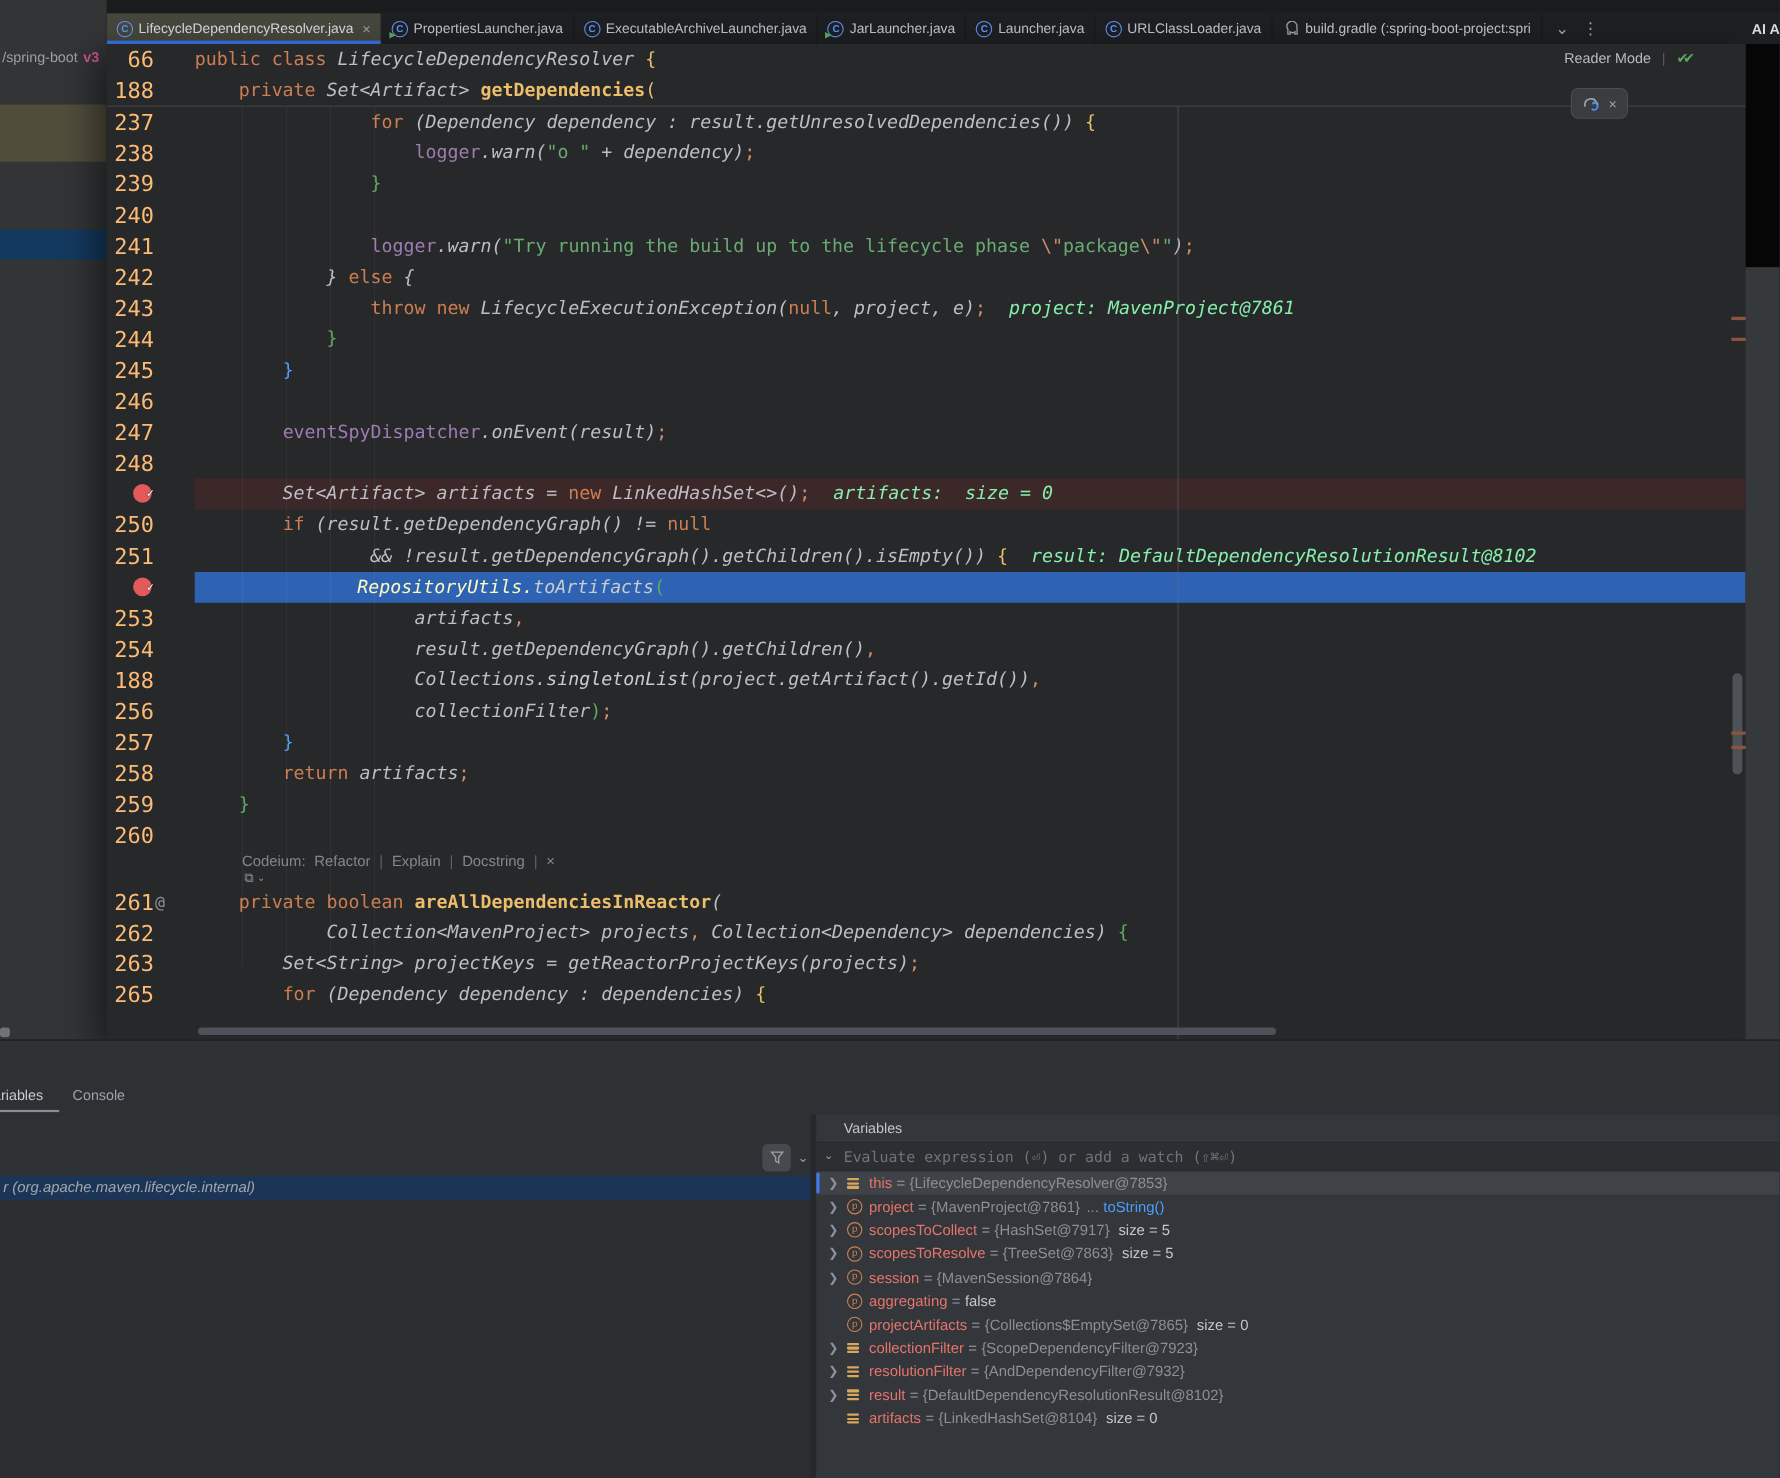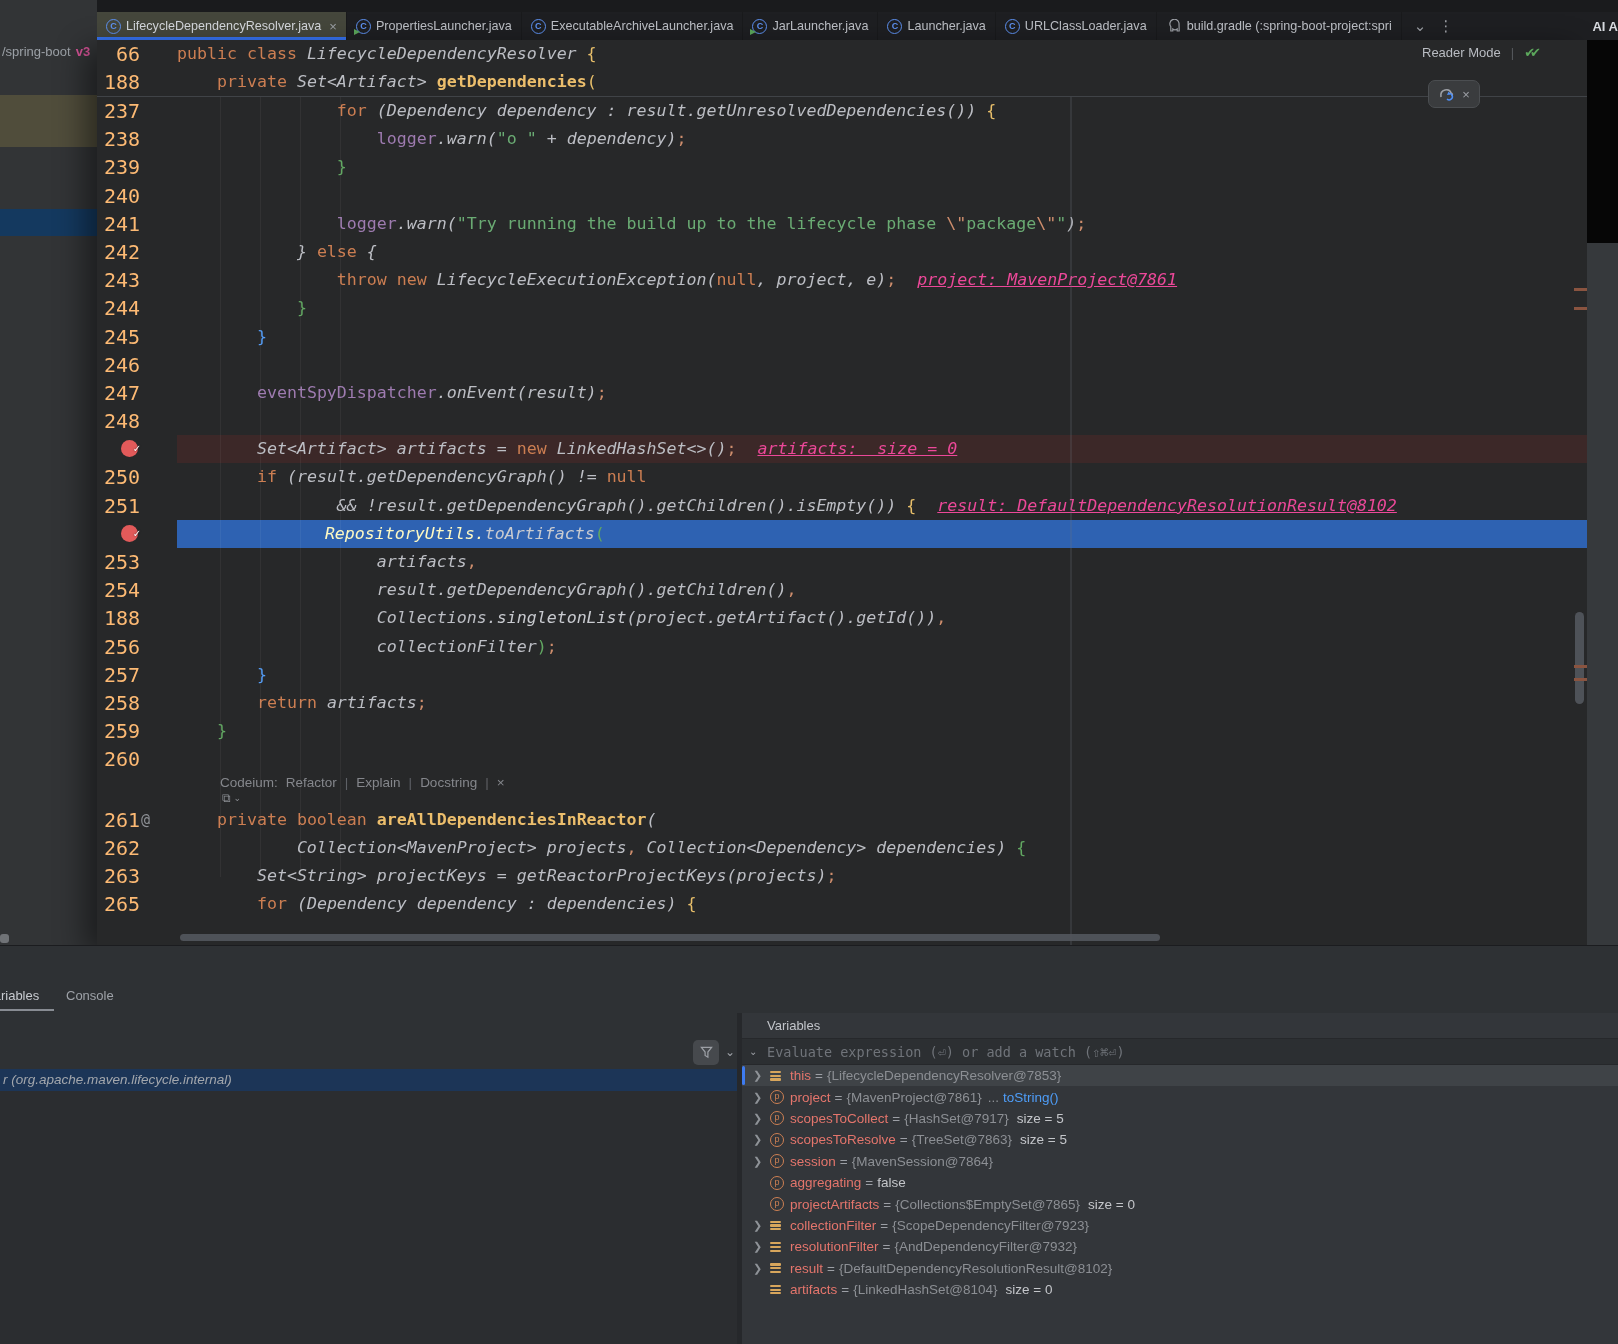--- a/index.html
+++ b/index.html
@@ -46,21 +46,21 @@
   .bp-dot::after{content:"✓";position:absolute;right:-2px;top:-5px;color:#FFFFFF;font-size:11px;font-weight:bold;
                  text-shadow:0 0 2px rgba(0,0,0,.7);}
   .code{flex:1;white-space:pre;position:relative;}
   .crow.red .code{background:#3C2828;}
   .crow.exec .code{background:#2E62B2;}
   .crow.exec .tok-d{color:#fef9c3;margin-left:28px;}
   .tok-d{color:#BCBEC4;font-style:italic;} .tok-k{color:#CC7E52;} .tok-s{color:#6AAB73;}
   .tok-e{color:#CF8E6D;} .tok-f{color:#9E7BB0;} .tok-m{color:#ECBE6C;font-weight:bold;}
   .tok-o{color:#CF8E6D;} .tok-y{color:#E8BF6A;} .tok-b{color:#549CF5;} .tok-g{color:#62A862;}
   .tok-i{color:#C9CBD0;font-style:italic;}
-  .hint{margin-left:21px;color:#ec4899;font-style:italic;text-decoration:underline;}
+  .hint{margin-left:21px;color:#86efac;font-style:italic;}
   
   .codeium{height:32px;padding-left:123px;font-family:"Liberation Sans",sans-serif;}
   .cd1{height:17px;line-height:17px;font-size:13.5px;color:#85878C;display:flex;gap:8px;align-items:center;}
   .cd1 .sep{color:#5E6166;}
   .cd2{height:15px;display:flex;align-items:center;gap:3px;padding-left:2px;}
   .cd-ic{color:#8B8E93;font-size:12px;line-height:12px;}
   .cd-ch{color:#8B8E93;font-size:9px;line-height:9px;}
   
   .iguide{position:absolute;top:57px;height:780px;width:1px;background:rgba(255,255,255,.05);z-index:4;}
   .mguide{position:absolute;top:0;bottom:0;left:973px;width:2px;background:rgba(110,116,122,.22);z-index:5;}

